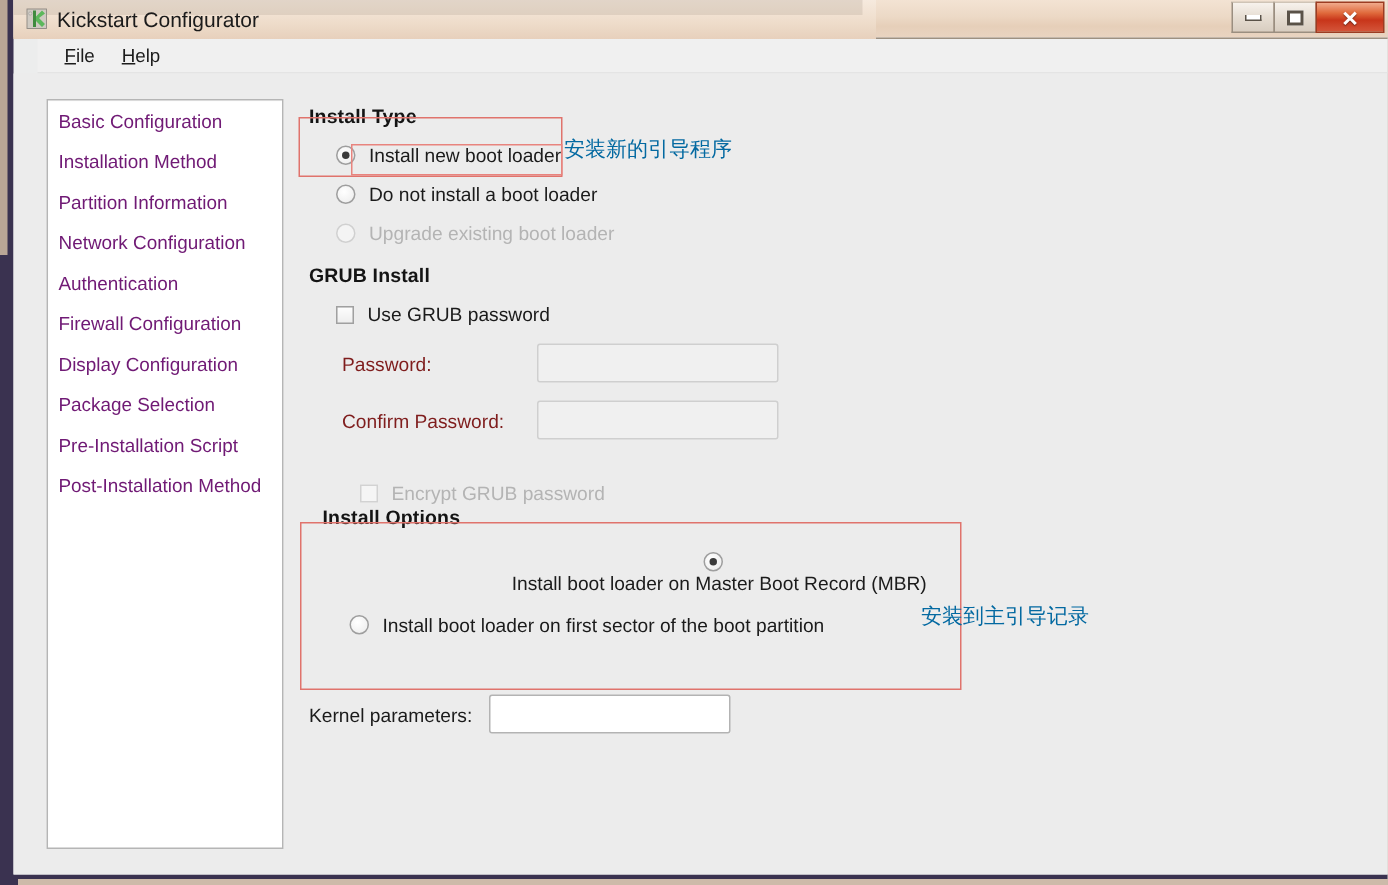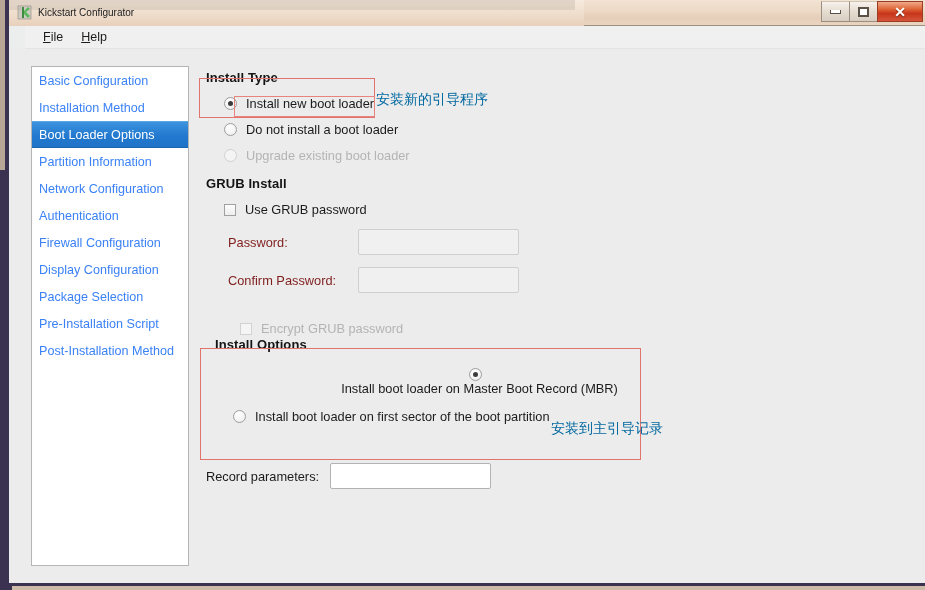--- a/index.html
+++ b/index.html
@@ -60,21 +60,21 @@
     background: rgba(190,175,160,0.35);
   }
   #win-icon {
     position: relative; z-index: 4;
     margin-left: 7px; width: 16px; height: 16px;
     display:flex; align-items:center; justify-content:center;
   }
   #win-title {
     position: relative; z-index: 4;
     margin-left: 6px;
-    font-size: 10px; color: #1b1b1b;
+    font-size: 14px; color: #1b1b1b;
     white-space: nowrap;
   }
   #win-controls {
     position: absolute; right: 2px; top: 1px;
     display: flex; align-items: flex-start; z-index: 6;
   }
   .wbtn {
     width: 29px; height: 21px;
     border: 1px solid #9a8e80;
     border-top-color: #cfc4b6;
@@ -118,21 +118,21 @@
     width: 158px; height: 500px;
     background: #fff;
     border: 1px solid #b5b5b5;
     box-shadow: inset 1px 1px 0 #fdfdfd;
     overflow: hidden;
   }
   .side-item {
     height: 27px;
     display: flex; align-items: center;
     padding-left: 7px;
-    font-size: 12.6px; color: #3b82f6;
+    font-size: 12.6px; color: #701a75;
     white-space: nowrap;
     cursor: default;
   }
   .side-item.selected {
     background: linear-gradient(to bottom, #3d93dd 0%, #2279cf 55%, #1f73c7 100%);
     color: #ffffff;
     border-top: 1px solid #5aa7e6;
     border-bottom: 1px solid #1a66b3;
   }
 
@@ -268,23 +268,20 @@
 
   <div id="client">
 
     <div id="sidebar">
       <div class="side-item">
           <span>Basic Configuration</span>
         </div>
       <div class="side-item">
           <span>Installation Method</span>
         </div>
-      <div class="side-item selected">
-          <span>Boot Loader Options</span>
-        </div>
       <div class="side-item">
           <span>Partition Information</span>
         </div>
       <div class="side-item">
           <span>Network Configuration</span>
         </div>
       <div class="side-item">
           <span>Authentication</span>
         </div>
       <div class="side-item">
@@ -359,27 +356,27 @@
           </div>
 
           <div class="radio-row" style="margin-top:13px;">
             <span class="radio"></span>
             <span>Install boot loader on first sector of the boot partition</span>
           </div>
         </div>
       </div>
 
       <div id="kernel-row">
-        <span class="klabel">Record parameters:</span>
+        <span class="klabel">Kernel parameters:</span>
         <input class="txt-input active" style="width: 161px;" type="text" placeholder="">
       </div>
 
     </div>
   </div>
 
   <div class="annot-box strong" style="left:190px; top:78px; width:176px; height:40px;"></div>
   <div class="annot-box" style="left:225px; top:96px; width:141px; height:21px;"></div>
   <div class="annot-text" style="left:367px; top:91px;">安装新的引导程序</div>
 
   <div class="annot-box strong" style="left:191px; top:348px; width:441px; height:112px;"></div>
-  <div class="annot-text" style="left:542px; top:402px;margin-top:18px;">安装到主引导记录</div>
+  <div class="annot-text" style="left:605px; top:402px;">安装到主引导记录</div>
 
 </div>
 
 </body></html>

